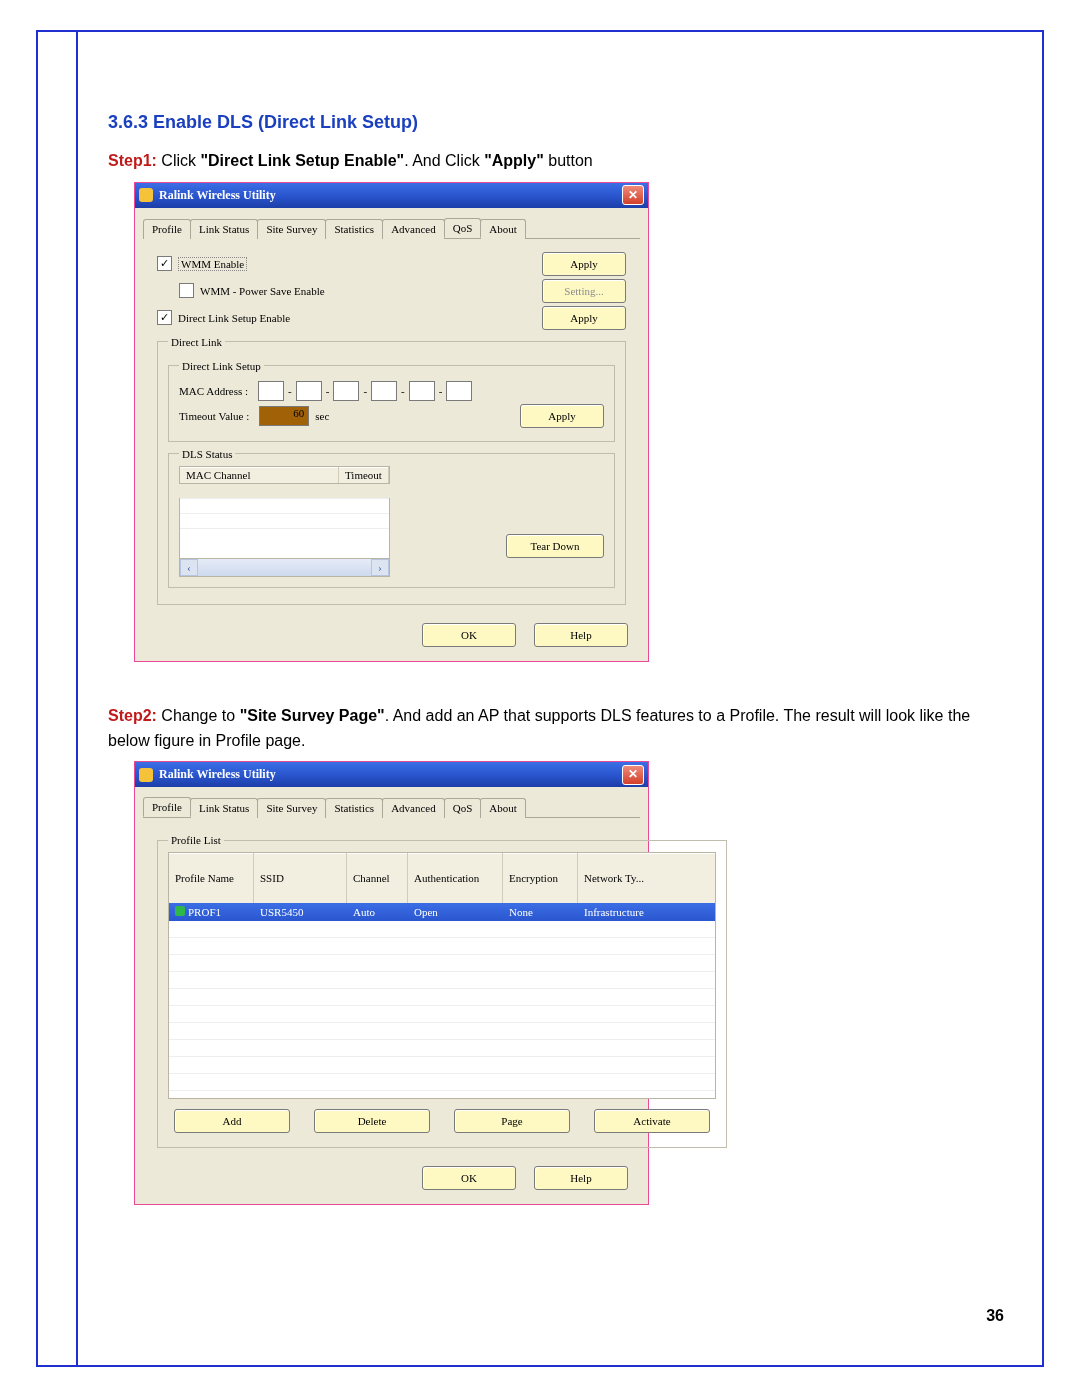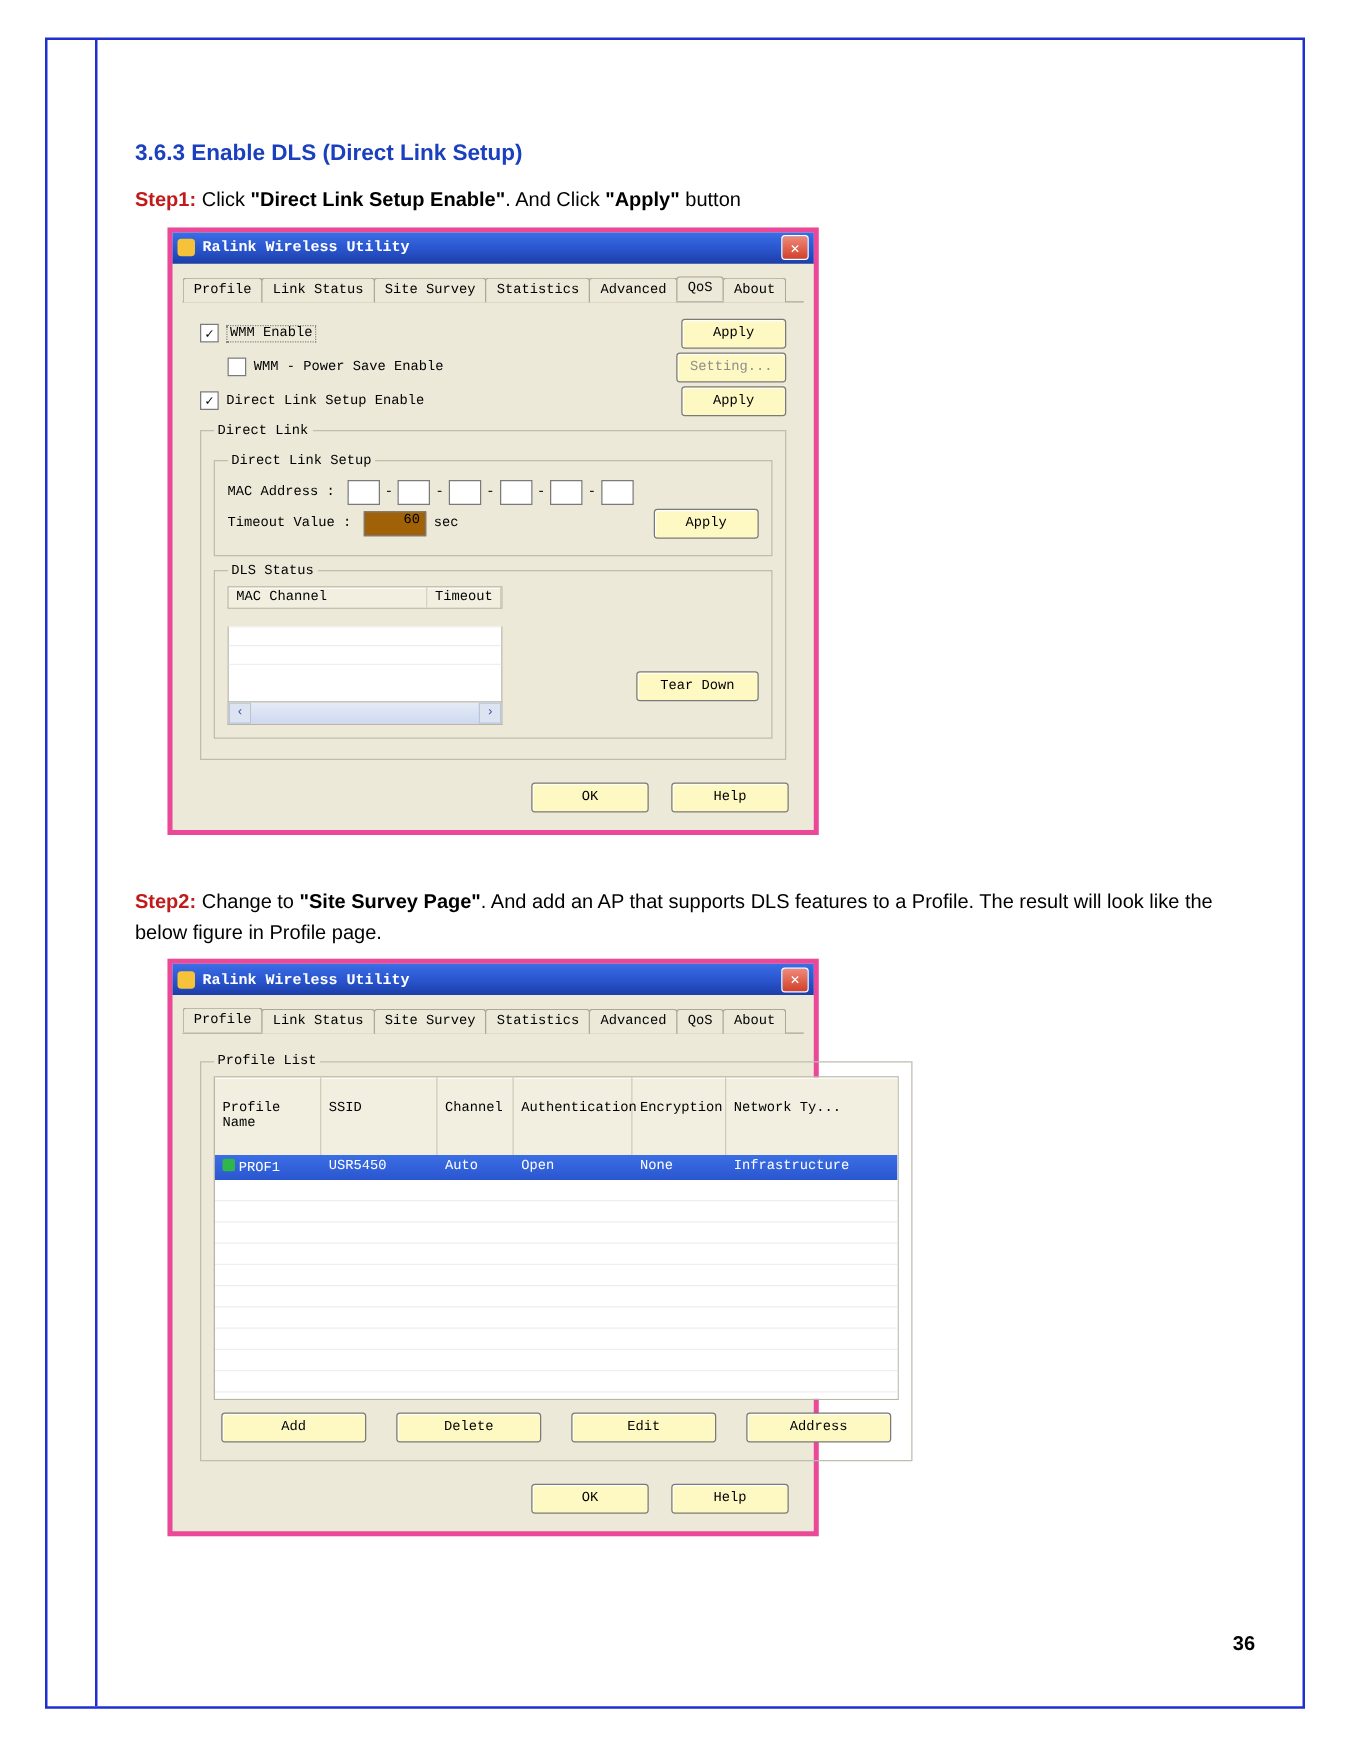--- a/index.html
+++ b/index.html
@@ -6,21 +6,21 @@
   .page{width:1080px;height:1397px;position:relative;box-sizing:border-box;padding:30px 36px 30px 36px}
   .outer-rule{border:2px solid #2030d0;width:100%;height:100%;box-sizing:border-box;position:relative}
   .inner-rule{position:absolute;left:38px;top:0;bottom:0;width:2px;background:#2030d0}
   .content{position:absolute;left:70px;right:38px;top:80px;bottom:40px}
   .section-title{color:#1a3fbf;font-weight:bold;font-size:18px;margin-bottom:16px}
   .step{font-size:16px;color:#000;line-height:1.55;margin:2px 0 8px 0}
   .step b.red{color:#c01a1a;font-weight:bold}
   .step b{font-weight:bold}
   .page-num{position:absolute;right:0;bottom:0;font-size:16px;font-weight:bold}
   
-  .win{width:513px;border:4px solid #ec4899;background:#ece9d8;font-family:Liberation Mono, monospace;font-size:11px;color:#000;margin-left:26px;margin-bottom:18px}
+  .win{width:513px;border:1px solid #ec4899;background:#ece9d8;font-family:Liberation Serif, serif;font-size:11px;color:#000;margin-left:26px;margin-bottom:18px}
   .titlebar{height:25px;background:linear-gradient(#3b6ee5 0%,#2a56cf 50%,#1c3ea8 100%);display:flex;align-items:center;padding:0 4px;color:#fff;font-weight:bold}
   .titlebar .ticon{width:14px;height:14px;background:#f6c23a;border-radius:3px;margin-right:6px;display:inline-block}
   .titlebar .ttitle{font-size:12px}
   .closebtn{margin-left:auto;width:20px;height:18px;background:linear-gradient(#f08a7a,#d2402a);border:1px solid #fff;border-radius:3px;display:flex;align-items:center;justify-content:center;color:#fff;font-weight:bold;font-size:12px;cursor:pointer}
   .body{padding:10px 8px 8px 8px}
   .tabs{display:flex;border-bottom:1px solid #aca899;font-size:11px}
   .tab{padding:3px 8px 3px 8px;border:1px solid #aca899;border-bottom:none;background:#ece9d8;margin-right:-1px;border-radius:3px 3px 0 0;position:relative;top:1px;cursor:pointer}
   .tab.active{background:#ece9d8;border-bottom:1px solid #ece9d8;z-index:2;top:0}
   .tabpanel{padding:10px 14px 4px 14px}
   .row{display:flex;align-items:center;margin:3px 0}
@@ -224,22 +224,22 @@
                     <div class="pline"></div>
                   <div class="pline"></div>
                     <div class="pline"></div>
                     <div class="pline"></div>
                   <div class="pline"></div>
                 </div>
               </div>
               <div class="pbtns">
                 <span class="btn">Add</span>
                 <span class="btn">Delete</span>
-                <span class="btn">Edit</span>
-                <span class="btn">Address</span>
+                <span class="btn">Page</span>
+                <span class="btn">Activate</span>
               </div>
             </fieldset>
           </div>
           <div class="footer">
             <span class="btn" style="min-width:72px">OK</span>
             <span class="btn" style="min-width:72px">Help</span>
           </div>
         </div>
       </div>
 

